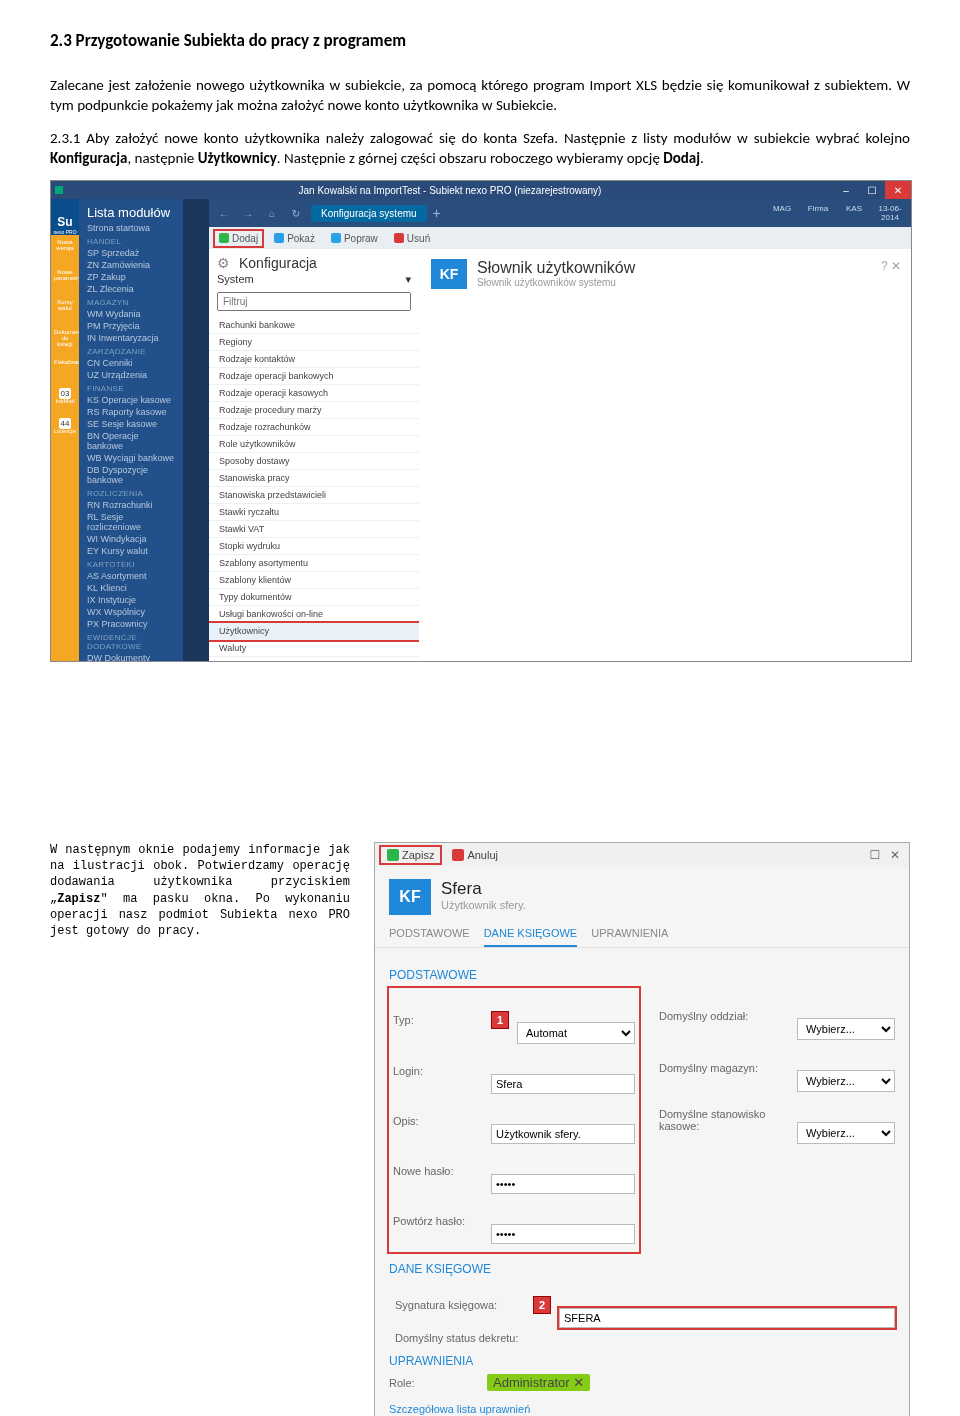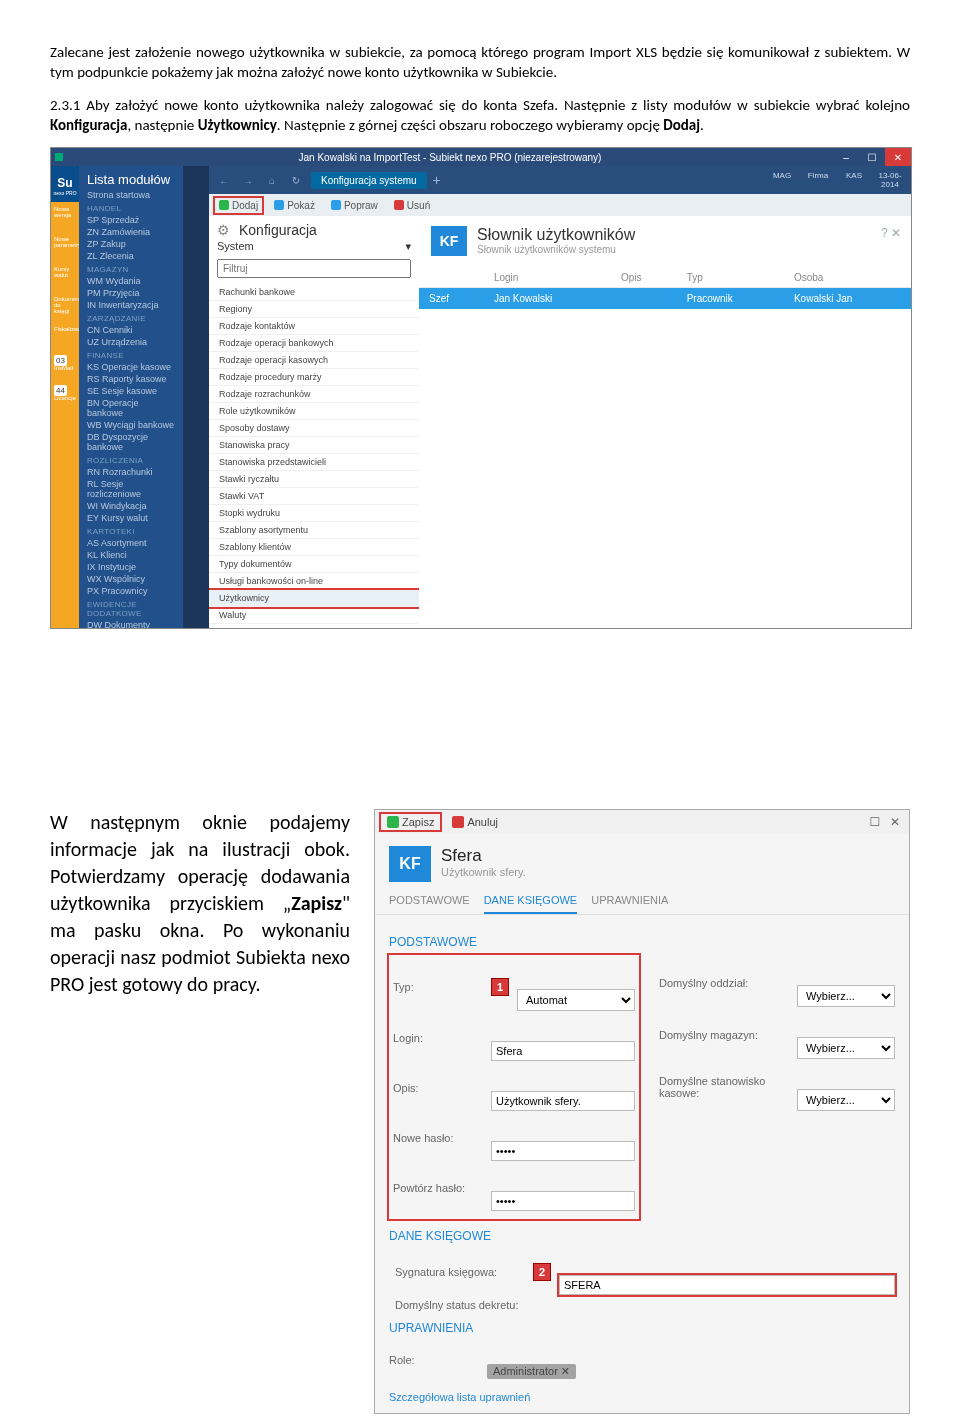--- a/index.html
+++ b/index.html
@@ -9,23 +9,23 @@
   .indented { margin-left:48px; }
   b { font-weight:bold; }
 
   
   .app { width:860px; height:480px; background:#1b355b; position:relative; font-family:"Segoe UI",Arial,sans-serif; font-size:10px; margin:8px 0 40px 0; border:1px solid #888; }
   .app .titlebar { position:absolute; top:0; left:0; right:0; height:18px; background:#2a4a7a; color:#fff; display:flex; align-items:center; }
   .app .titlebar .tt { flex:1; text-align:center; font-size:10px; }
   .app .winbtns { display:flex; }
   .app .winbtn { width:26px; height:18px; background:#2a4a7a; display:flex; align-items:center; justify-content:center; color:#fff; }
   .app .winbtn.close { background:#d83a3a; }
-  .app .logo { position:absolute; left:0; top:18px; width:28px; height:36px; background:#0a4d8c; color:#fff; font-size:8px; text-align:center; padding-top:10px; box-sizing:border-box; border-radius:2px; }
+  .app .logo { position:absolute; left:0; top:18px; width:28px; height:36px; background:#0a4d8c; color:#fff; font-size:8px; text-align:center; padding-top:16px; box-sizing:border-box; border-radius:2px; }
   .app .leftstrip { position:absolute; left:0; top:54px; bottom:0; width:28px; background:#f5a623; display:flex; flex-direction:column; align-items:center; gap:8px; padding-top:4px; }
-  .app .leftstrip .ic { width:22px; height:22px; color:#fff; font-size:8px; }
+  .app .leftstrip .ic { width:22px; height:22px; color:#fff; font-size:8px; text-align:center; }
   .app .leftstrip .badge { background:#fff; color:#333; border-radius:2px; padding:1px 2px; font-size:8px; }
   .app .sidebar { position:absolute; left:28px; top:18px; bottom:0; width:104px; background:#21508a; color:#c9d8eb; overflow:hidden; }
   .app .sidebar .hdr { color:#fff; font-size:13px; padding:6px 8px 2px; }
   .app .sidebar .item { padding:1px 8px; font-size:9px; color:#b7c8dd; cursor:pointer; }
   .app .sidebar .grp { padding:3px 8px 1px; font-size:8px; color:#7fa0c6; letter-spacing:.3px; }
   .app .sidebar .item.sel { background:#1a3f6e; color:#fff; outline:1px solid #d83a3a; }
   .app .sidebar .redbox { outline:2px solid #d83a3a;margin-left:43px; }
 
   .app .tabbar { position:absolute; left:158px; right:0; top:18px; height:28px; background:#294d7c; display:flex; align-items:center; gap:6px; padding:0 6px; color:#cfe0f4; }
   .app .tabbar .navic { width:18px; text-align:center; color:#9bb6d7; }
@@ -55,21 +55,21 @@
   .app .main .kfhdr .t1 { font-size:16px; color:#333; }
   .app .main .kfhdr .t2 { font-size:10px; color:#999; }
   .app .main .qh { position:absolute; right:10px; top:10px; color:#9aa; font-size:12px; }
   .app .main table { width:100%; border-collapse:collapse; font-size:10px; margin-top:8px; }
   .app .main th { text-align:left; font-weight:normal; color:#888; padding:4px 10px; border-bottom:1px solid #e6e9ec; }
   .app .main td { padding:5px 10px; }
   .app .main tr.selrow td { background:#2a9fe8; color:#fff; }
 
   
   .dlgwrap { display:flex; gap:24px; align-items:flex-start; margin-top:180px; }
-  .dlgtext { flex:0 0 300px; font-size:20px; text-align:justify; line-height:1.35; }
+  .dlgtext { flex:0 0 300px; font-size:12px; text-align:justify; line-height:1.35;font-family:Liberation Mono, monospace; }
   .dlg { flex:1; background:#f5f5f5; border:1px solid #aaa; font-family:"Segoe UI",Arial,sans-serif; font-size:11px; position:relative; }
   .dlg .bar { height:24px; background:#f0f0f0; display:flex; align-items:center; gap:6px; padding:0 6px; }
   .dlg .bar .bbtn { display:flex; align-items:center; gap:3px; font-size:11px; color:#444; padding:2px 6px; }
   .dlg .bar .bbtn .sq { width:12px; height:12px; border-radius:2px; }
   .dlg .bar .bbtn.red { outline:2px solid #d83a3a; }
   .dlg .bar .wb { margin-left:auto; display:flex; gap:4px; }
   .dlg .bar .wb span { width:16px; text-align:center; color:#666; font-size:12px; }
   .dlg .head { display:flex; gap:10px; padding:12px 14px 8px; }
   .dlg .head .kf { width:42px; height:36px; background:#1f88d8; color:#fff; font-size:16px; font-weight:bold; display:flex; align-items:center; justify-content:center; }
   .dlg .head .t1 { font-size:17px; color:#222; }
@@ -83,27 +83,28 @@
   .dlg .row .lab { width:90px; color:#666; font-size:11px; }
   .dlg .row .lab2 { width:130px; color:#666; font-size:11px;padding-left:6px; }
   .dlg .row .inp { flex:1;margin-top:26px; }
   .dlg .row select, .dlg .row input[type=text], .dlg .row input[type=password] { width:100%; box-sizing:border-box; font-size:11px; padding:3px 4px; border:1px solid #bbb; background:#fff; }
   .dlg .row .wyb { color:#aaa; font-style:italic; }
   .dlg .grid2 { display:flex; gap:14px; }
   .dlg .grid2 > div { flex:1; }
   .dlg .redframe { outline:2px solid #d83a3a; padding:4px; }
   .dlg .marker { width:16px; height:16px; background:#d83a3a; color:#fff; font-weight:bold; display:inline-flex; align-items:center; justify-content:center; border:1px solid #900; font-size:11px; }
   .dlg .redline { outline:2px solid #d83a3a; }
-  .dlg .chip { display:inline-block; background:#a3a3a3; padding:1px 6px; border-radius:2px; font-size:11px; color:#444;margin-top:23px; }
+  .dlg .chip { display:inline-block; background:#84cc16; padding:1px 6px; border-radius:2px; font-size:13px; color:#444; }
   .dlg .link { color:#1f88d8; font-size:11px; padding:4px 14px 10px; display:inline-block; }
 </style>
 </head>
 <body>
 
 <div class="page">
+  <h2 class="sec">2.3 Przygotowanie Subiekta do pracy z programem</h2>
 
   <p class="body indented">Zalecane jest założenie nowego użytkownika w subiekcie, za pomocą którego program Import XLS będzie się komunikował z subiektem. W tym podpunkcie pokażemy jak można założyć nowe konto użytkownika w Subiekcie.</p>
 
   <p class="body">
     <span>2.3.1 Aby założyć nowe konto użytkownika należy zalogować się do konta Szefa. Następnie z listy modułów w subiekcie wybrać kolejno </span><b>Konfiguracja</b><span>, następnie </span><b>Użytkownicy</b><span>. Następnie z górnej części obszaru roboczego wybieramy opcję </span><b>Dodaj</b><span>.</span>
   </p>
 
   <div class="app">
     <div class="titlebar">
       <span style="width:8px; height:8px; background:#0a7; margin:0 4px;"></span>
@@ -253,40 +254,20 @@
 
     <div class="main">
       <div class="qh">? ✕</div>
       <div class="kfhdr">
         <div class="kf">KF</div>
         <div>
           <div class="t1">Słownik użytkowników</div>
           <div class="t2">Słownik użytkowników systemu</div>
         </div>
       </div>
-      <table>
-        <thead>
-            <tr id="thr">
-              <th></th>
-              <th>Login</th>
-              <th>Opis</th>
-              <th>Typ</th>
-              <th>Osoba</th>
-            </tr>
-          </thead>
-        <tbody>
-            <tr class="selrow" id="trow">
-              <td>Szef</td>
-              <td>Jan Kowalski</td>
-              <td></td>
-              <td>Pracownik</td>
-              <td>Kowalski Jan</td>
-            </tr>
-          </tbody>
-      </table>
 
     </div>
   </div>
 
   <div class="dlgwrap">
     <div class="dlgtext">
       <span>W następnym oknie podajemy informacje jak na ilustracji obok. Potwierdzamy operację dodawania użytkownika przyciskiem „</span><b>Zapisz</b><span>" ma pasku okna. Po wykonaniu operacji nasz podmiot Subiekta nexo PRO jest gotowy do pracy.</span>
     </div>
 
     <div class="dlg">

